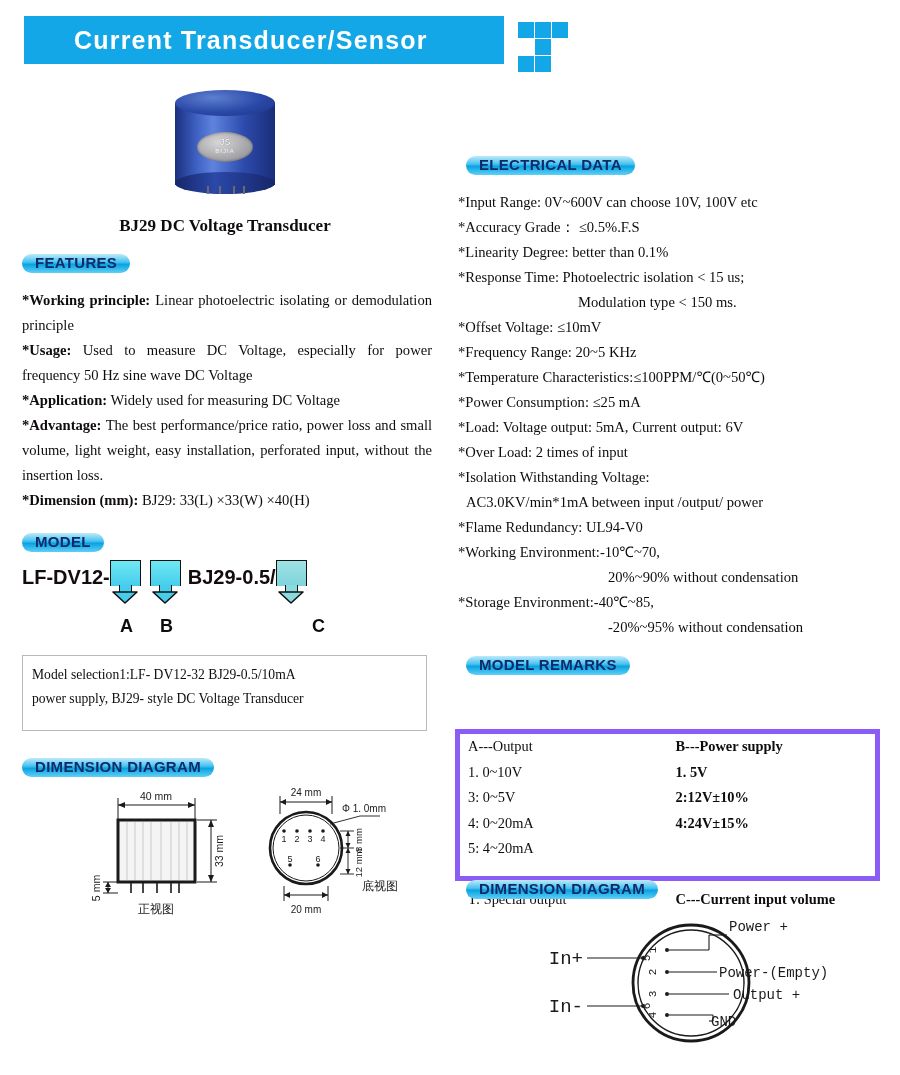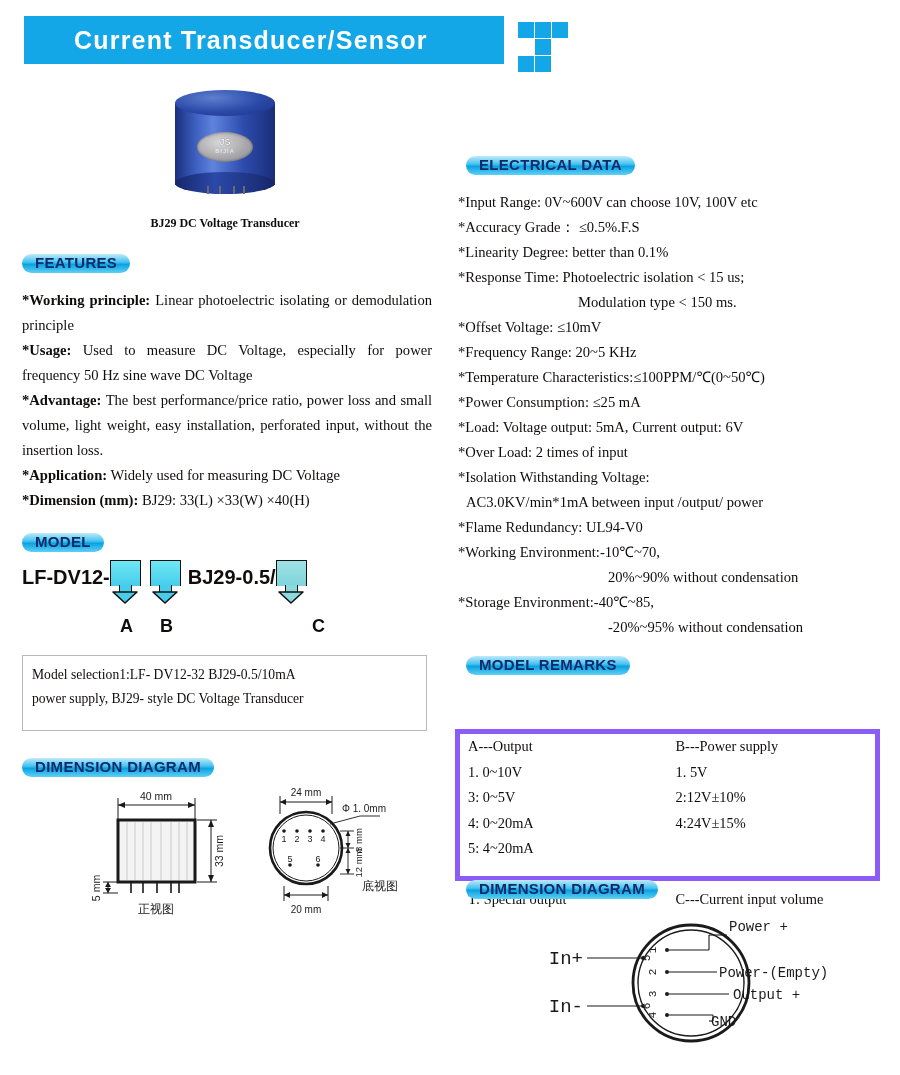--- a/index.html
+++ b/index.html
@@ -76,21 +76,21 @@
   .prod-label-sub {
     position: absolute; left: 0; top: 16px; width: 100%;
     text-align: center; font-size: 6px; letter-spacing: 1px;
     color: #f0f0f0; font-family: "Liberation Sans", sans-serif;
   }
   .pin { position: absolute; width: 2px; height: 8px; background: #6a6a70; top: 96px; }
 
   .product-title {
     position: absolute; left: 0; top: 216px; width: 450px;
     text-align: center;
-    font-size: 12px; font-weight: bold;
+    font-size: 17px; font-weight: bold;
     font-family: "Liberation Serif", serif;
     color: #100c0c;
   }
 
   
   .btxt {
     font-family: "Liberation Serif", serif;
     font-size: 14.6px;
     line-height: 25px;
     color: #100c0c;
@@ -135,21 +135,21 @@
   }
   .notebox .btxt { font-size: 13.6px; line-height: 24px; }
 
   
   .remarks-table {
     position: absolute; left: 455px; top: 729px; width: 425px; height: 152px;
     border: 5px solid #8b5cf6;
   }
   .remarks-table .col { position: absolute; top: 0; width: 50%; height: 100%; }
   .remarks-table .colL { left: 0; }
-  .remarks-table .colR { left: 50%; }
+  .remarks-table .colR { left: 50%; font-weight: bold; }
   .rrow {
     font-family: "Liberation Serif", serif;
     font-size: 14.4px; line-height: 25.5px; color: #100c0c;
     padding-left: 8px; white-space: nowrap;
   }
 
   
   svg { display: block; }
   .dimsvg { position: absolute; left: 75px; top: 780px; }
   .botsvg { position: absolute; left: 252px; top: 782px; }
@@ -193,27 +193,27 @@
 
 <div class="abs btxt just" style="left:22px; top:288px; width:410px;">
   <div>
     <b>*Working principle:</b>
     <span>Linear photoelectric isolating or demodulation principle</span>
   </div>
   <div>
     <b>*Usage:</b>
     <span>Used to measure DC Voltage, especially for power frequency 50 Hz sine wave DC Voltage</span>
   </div>
+  <div style="text-align:left;">
+    <b>*Application:</b>
+    <span>Widely used for measuring DC Voltage</span>
+  </div>
   <div>
     <b>*Advantage:</b>
     <span>The best performance/price ratio, power loss and small volume, light weight, easy installation, perforated input, without the insertion loss.</span>
-  </div>
-  <div style="text-align:left;">
-    <b>*Application:</b>
-    <span>Widely used for measuring DC Voltage</span>
   </div>
   <div style="text-align:left;">
     <b>*Dimension (mm):</b>
     <span>BJ29: 33(L) ×33(W) ×40(H)</span>
   </div>
 </div>
 
 <div class="abs" style="left:22px; top:533px;">
   <span class="badge">MODEL</span>
 </div>

